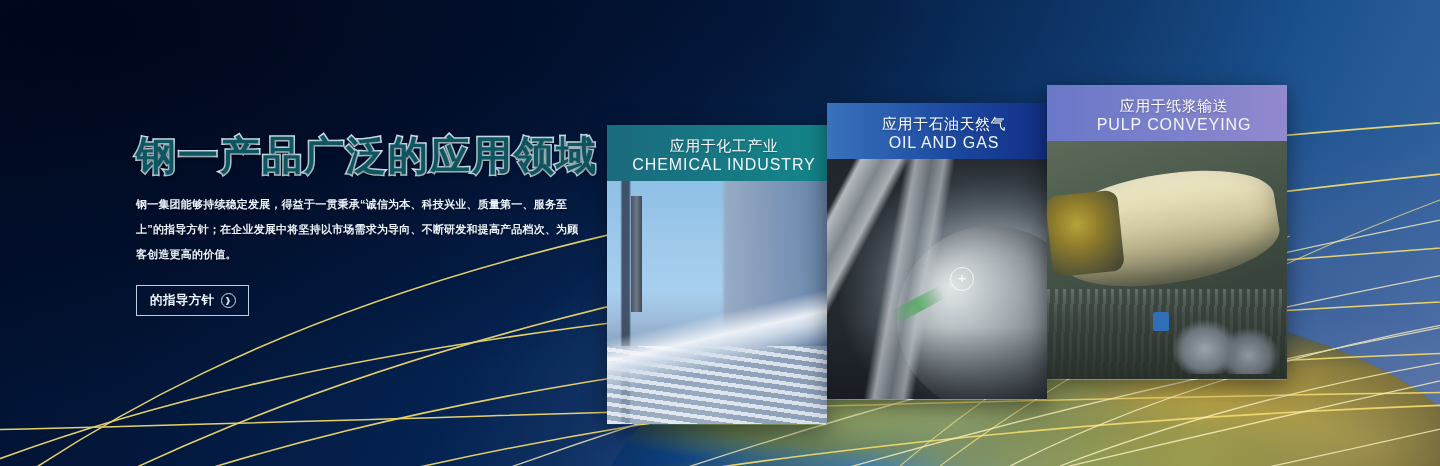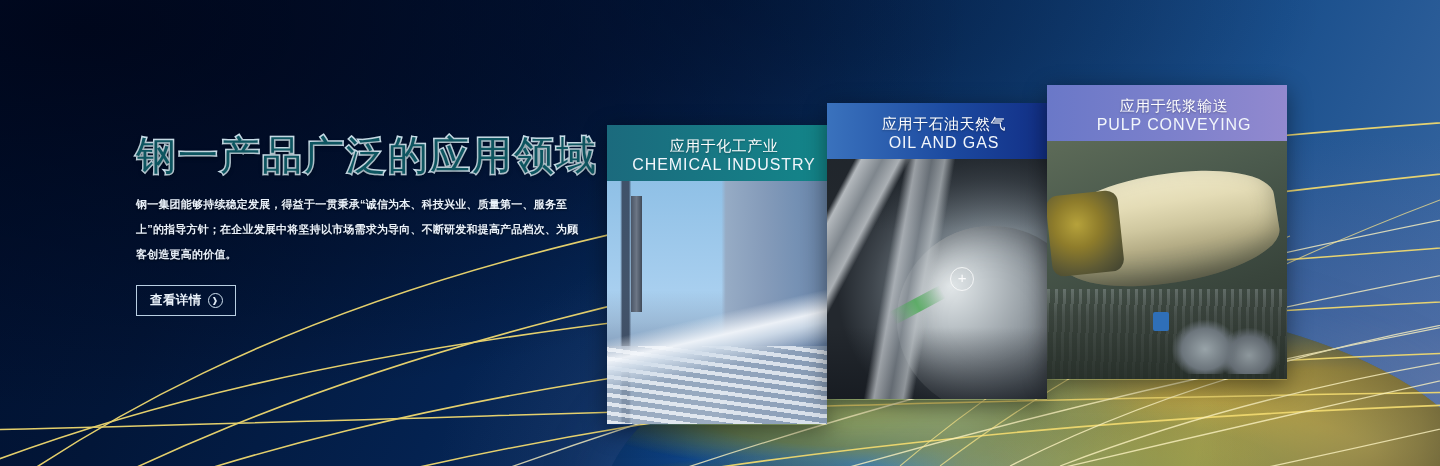--- a/index.html
+++ b/index.html
@@ -81,21 +81,21 @@
   .copy {
     position: absolute;
     left: 136px;
     top: 132px;
     width: 470px;
   }
   .headline {
     margin: 0;
     font-size: 40px;
     line-height: 46px;
-    font-weight: normal;
+    font-weight: bold;
     letter-spacing: 2px;
     color: #0d5560;
     -webkit-text-stroke: 3px #cfe4ef;
     paint-order: stroke fill;
     text-shadow: 0 2px 5px rgba(0,0,0,0.45);
     white-space: nowrap;
   }
   .desc {
     margin: 14px 0 0 0;
     font-size: 11px;
@@ -321,21 +321,21 @@
         <path d="M940,466 C1080,360 1260,268 1440,200"></path>
         <path d="M900,466 C1000,380 1130,300 1290,236"></path>
       </g>
     </svg>
   </div>
 
   <div class="copy">
     <h1 class="headline">钢一产品广泛的应用领域</h1>
     <p class="desc">钢一集团能够持续稳定发展，得益于一贯秉承“诚信为本、科技兴业、质量第一、服务至上”的指导方针；在企业发展中将坚持以市场需求为导向、不断研发和提高产品档次、为顾客创造更高的价值。</p>
     <a class="more-btn" href="#">
-      <span>查看详情</span>
+      <span>的指导方针</span>
       <span class="chev">❱</span>
     </a>
   </div>
 
   <div class="card" id="card-chemical">
     <div class="card-head">
       <span class="cn">应用于化工产业</span>
       <span class="en">CHEMICAL INDUSTRY</span>
     </div>
     <div class="card-photo">

